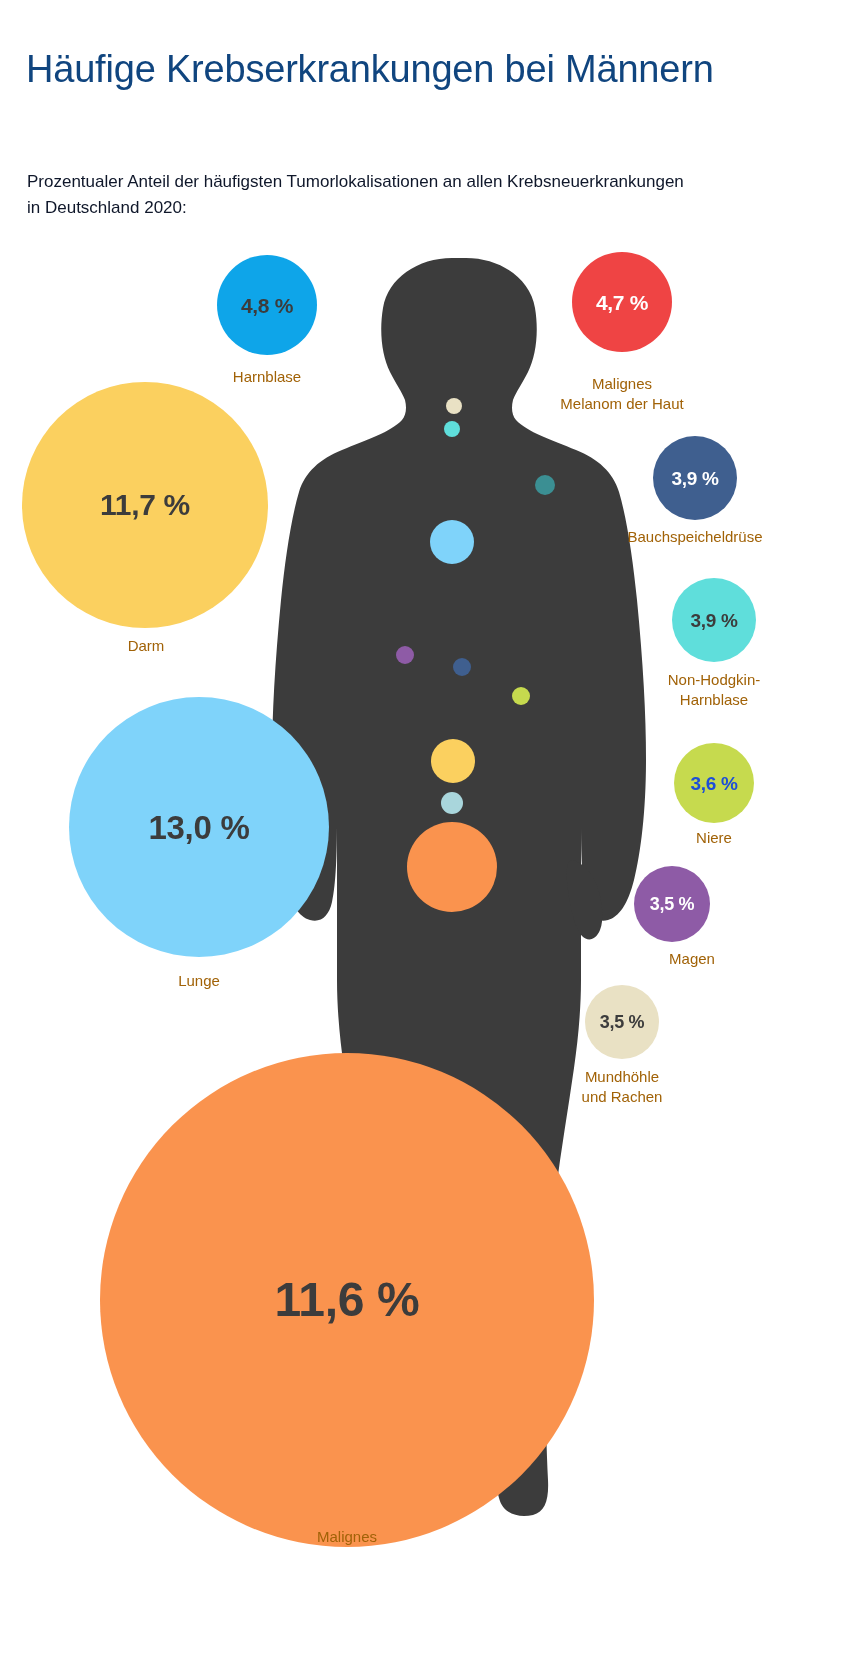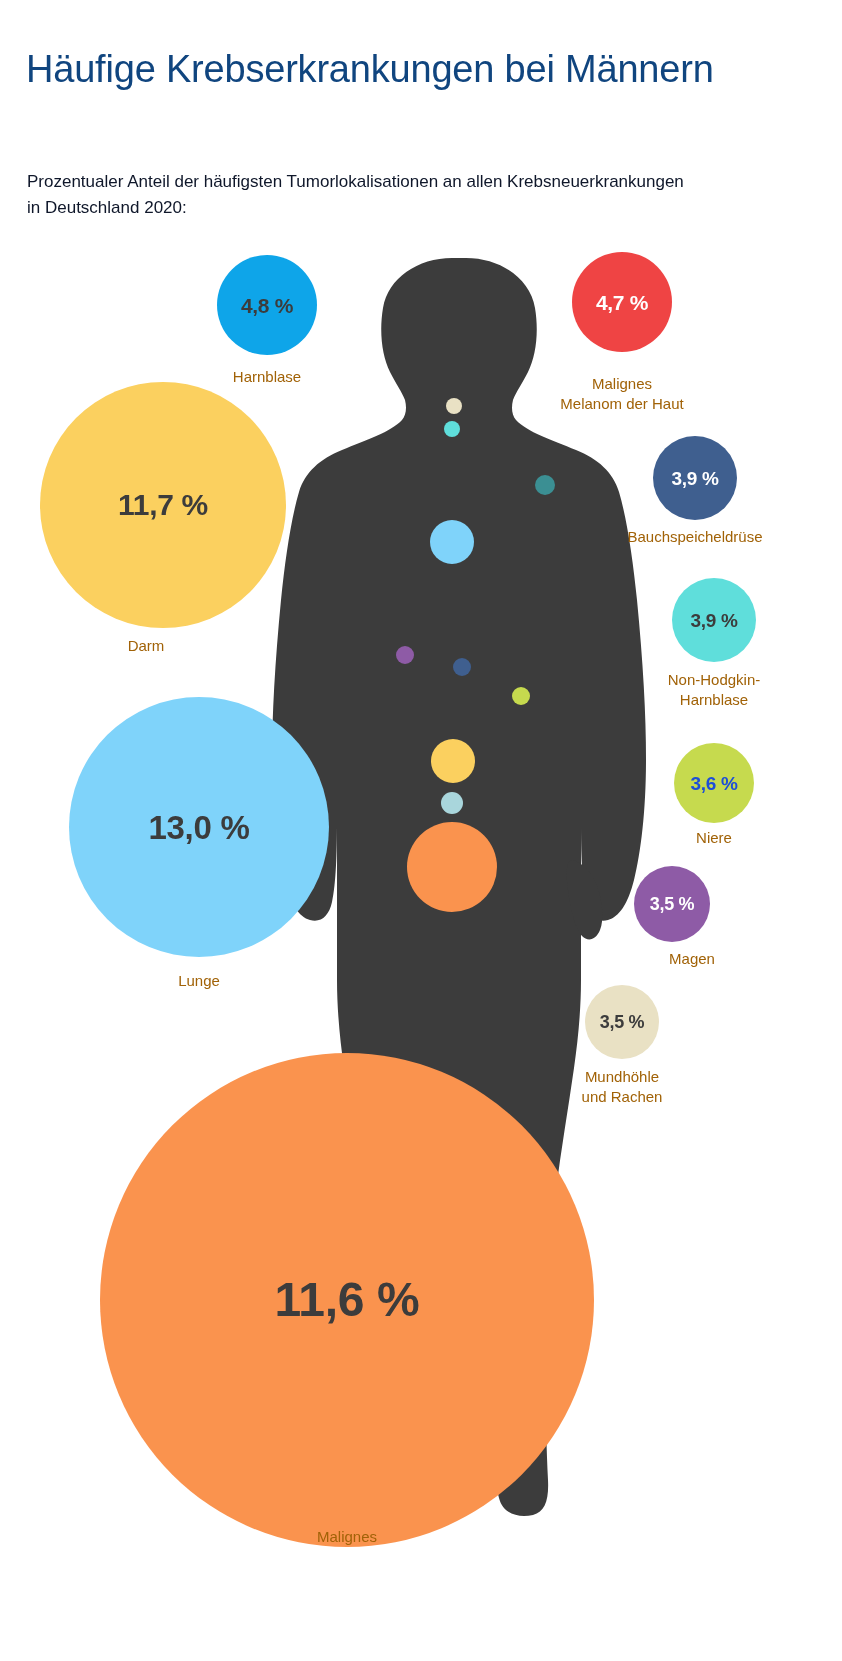--- a/index.html
+++ b/index.html
@@ -123,21 +123,21 @@
     </div>
   <div id="bubbles-layer">
       <div class="bubble" style="left: 100px; top: 1053px; width: 494px; height: 494px; background: rgb(250, 147, 78);">
         <span class="val" style="font-size: 48px; color: rgb(60, 60, 60);">11,6 %</span>
       </div>
       <div class="lbl" style="width: 220px; left: 237px; top: 1527px;">Malignes</div>
       <div class="bubble" style="left: 69px; top: 697px; width: 260px; height: 260px; background: rgb(127, 211, 250);">
         <span class="val" style="font-size: 33px; color: rgb(60, 60, 60);">13,0 %</span>
       </div>
       <div class="lbl" style="width: 200px; left: 99px; top: 971px;">Lunge</div>
-      <div class="bubble" style="left: 40px; top: 382px; width: 246px; height: 246px; background: rgb(251, 208, 95);">
+      <div class="bubble" style="left: 22px; top: 382px; width: 246px; height: 246px; background: rgb(251, 208, 95);">
         <span class="val" style="font-size: 30px; color: rgb(60, 60, 60);">11,7 %</span>
       </div>
       <div class="lbl" style="width: 200px; left: 46px; top: 636px;">Darm</div>
       <div class="bubble" style="left: 217px; top: 255px; width: 100px; height: 100px; background: #0ea5e9;">
         <span class="val" style="font-size: 21px; color: rgb(60, 60, 60);">4,8 %</span>
       </div>
       <div class="lbl" style="width: 180px; left: 177px; top: 367px;">Harnblase</div>
       <div class="bubble" style="left: 572px; top: 252px; width: 100px; height: 100px; background: #ef4444;">
         <span class="val" style="font-size: 21px; color: rgb(255, 255, 255);">4,7 %</span>
       </div>

